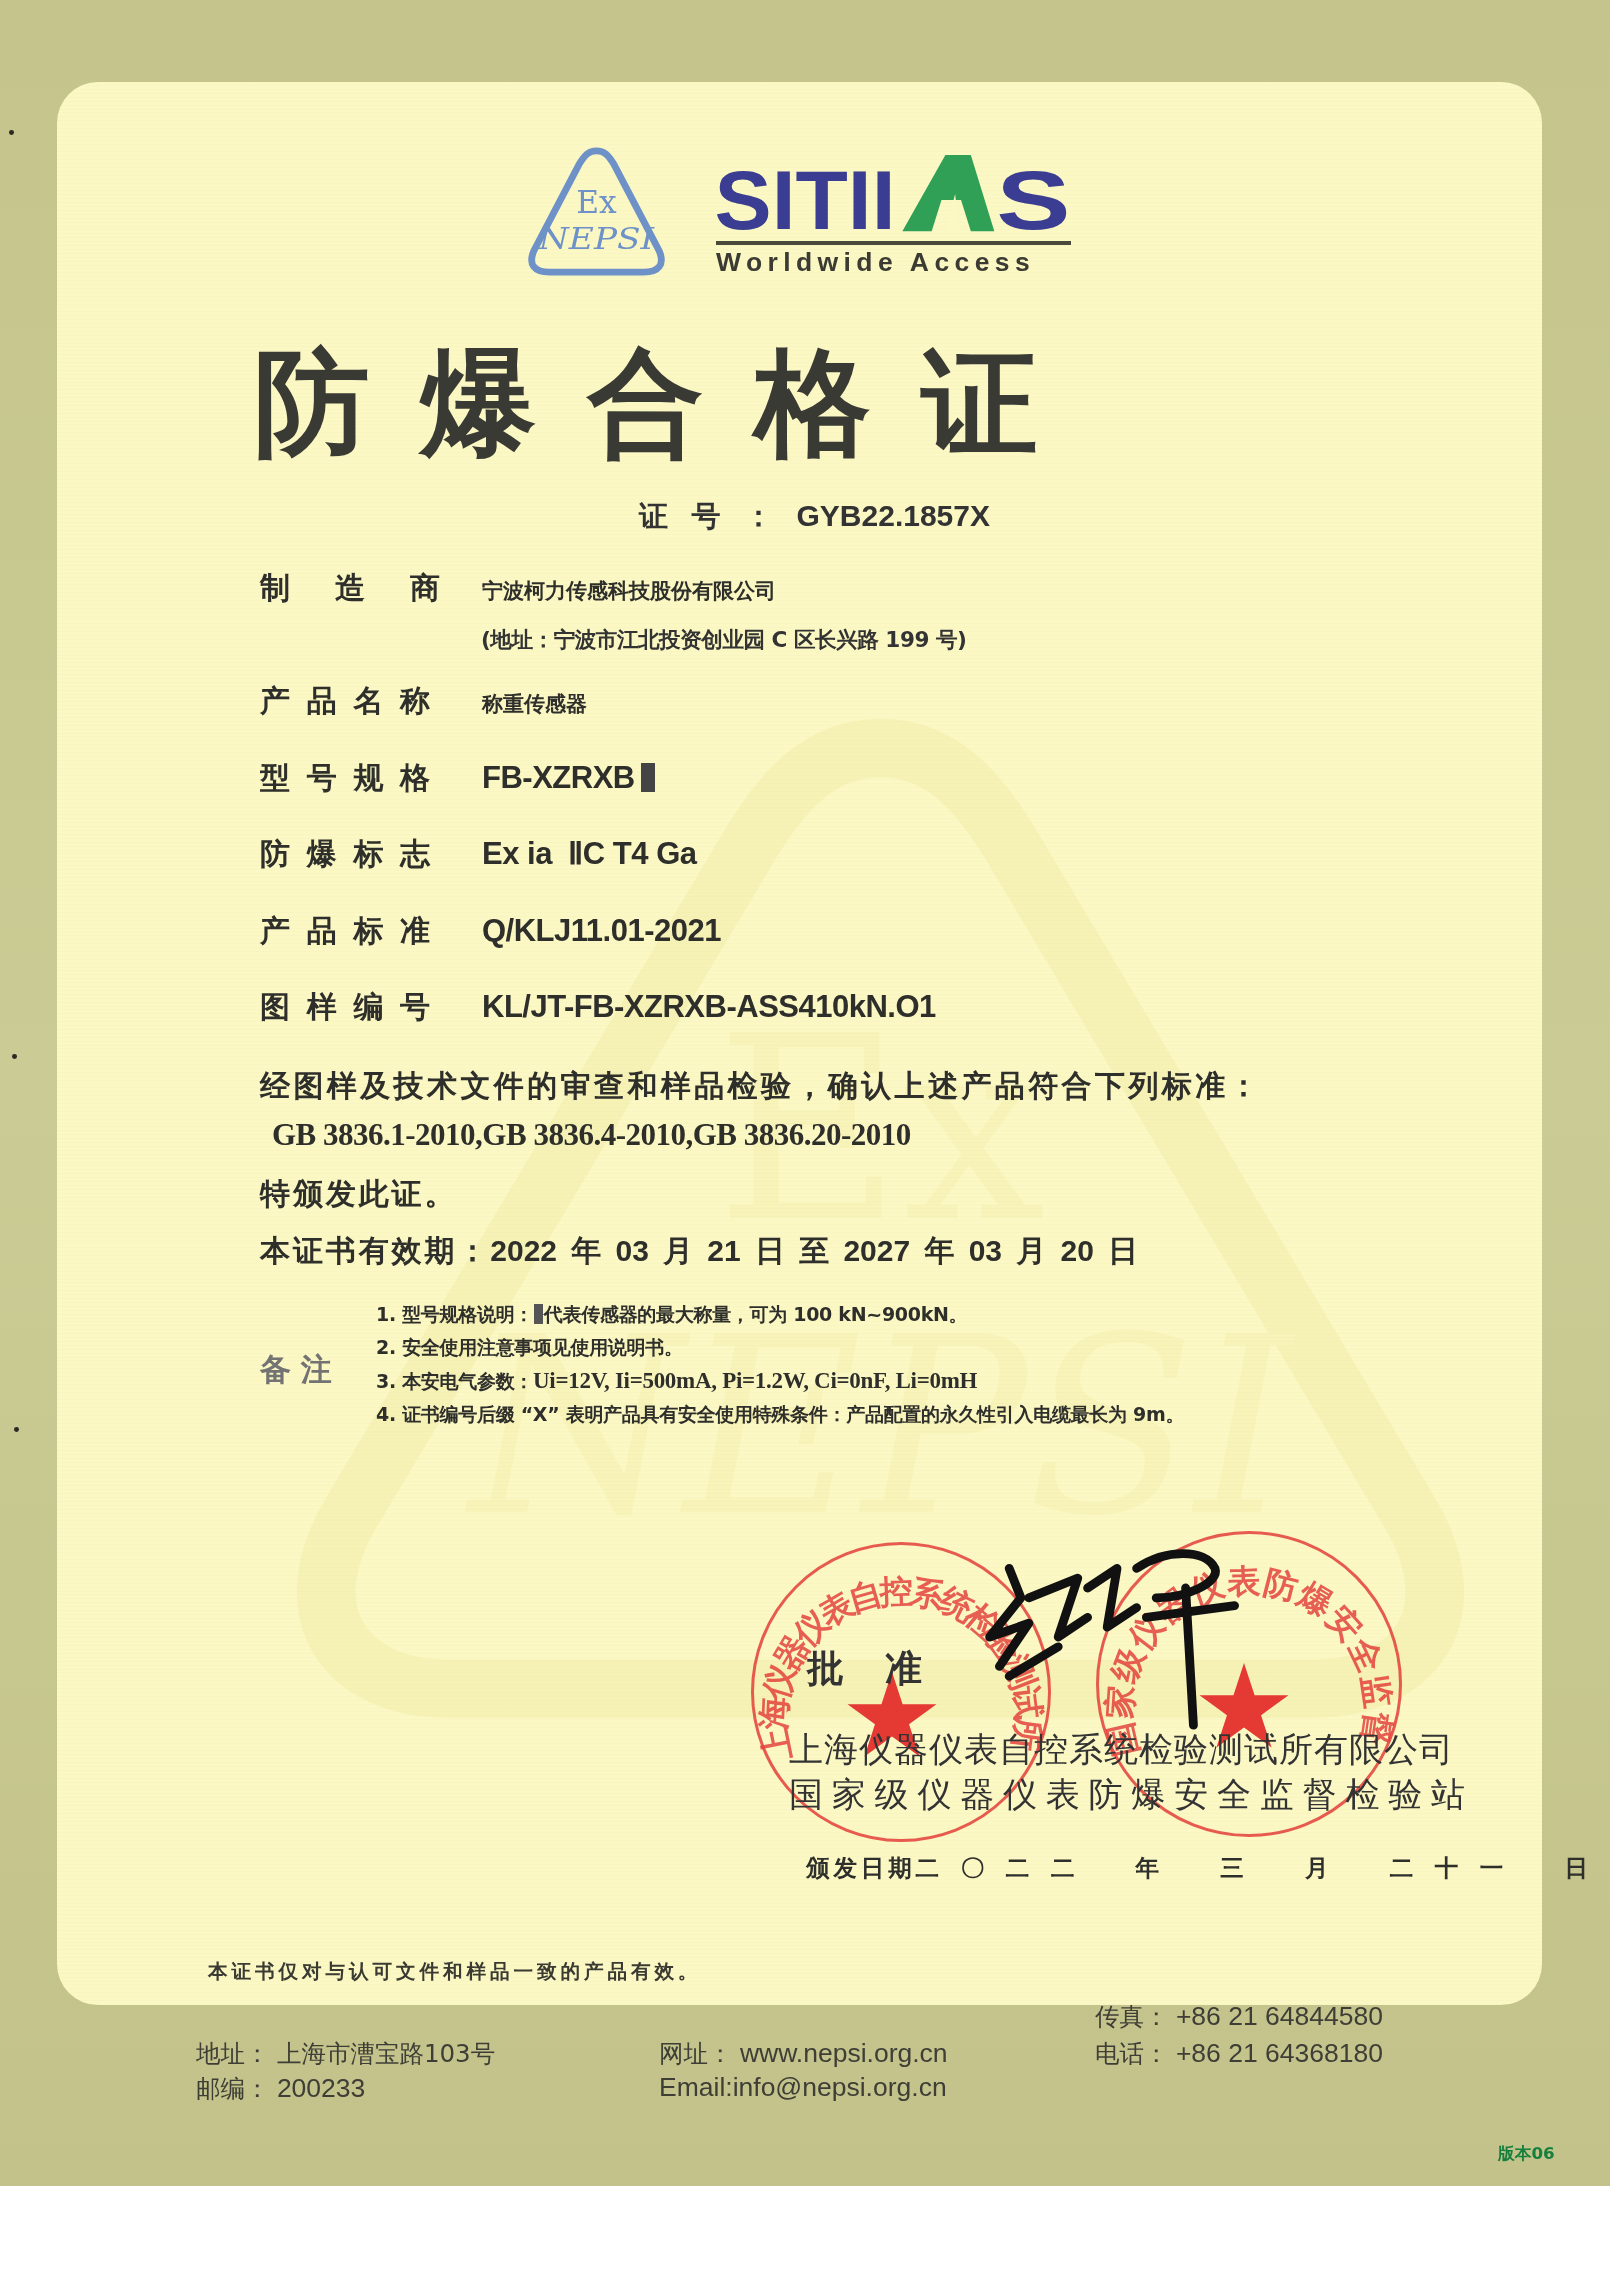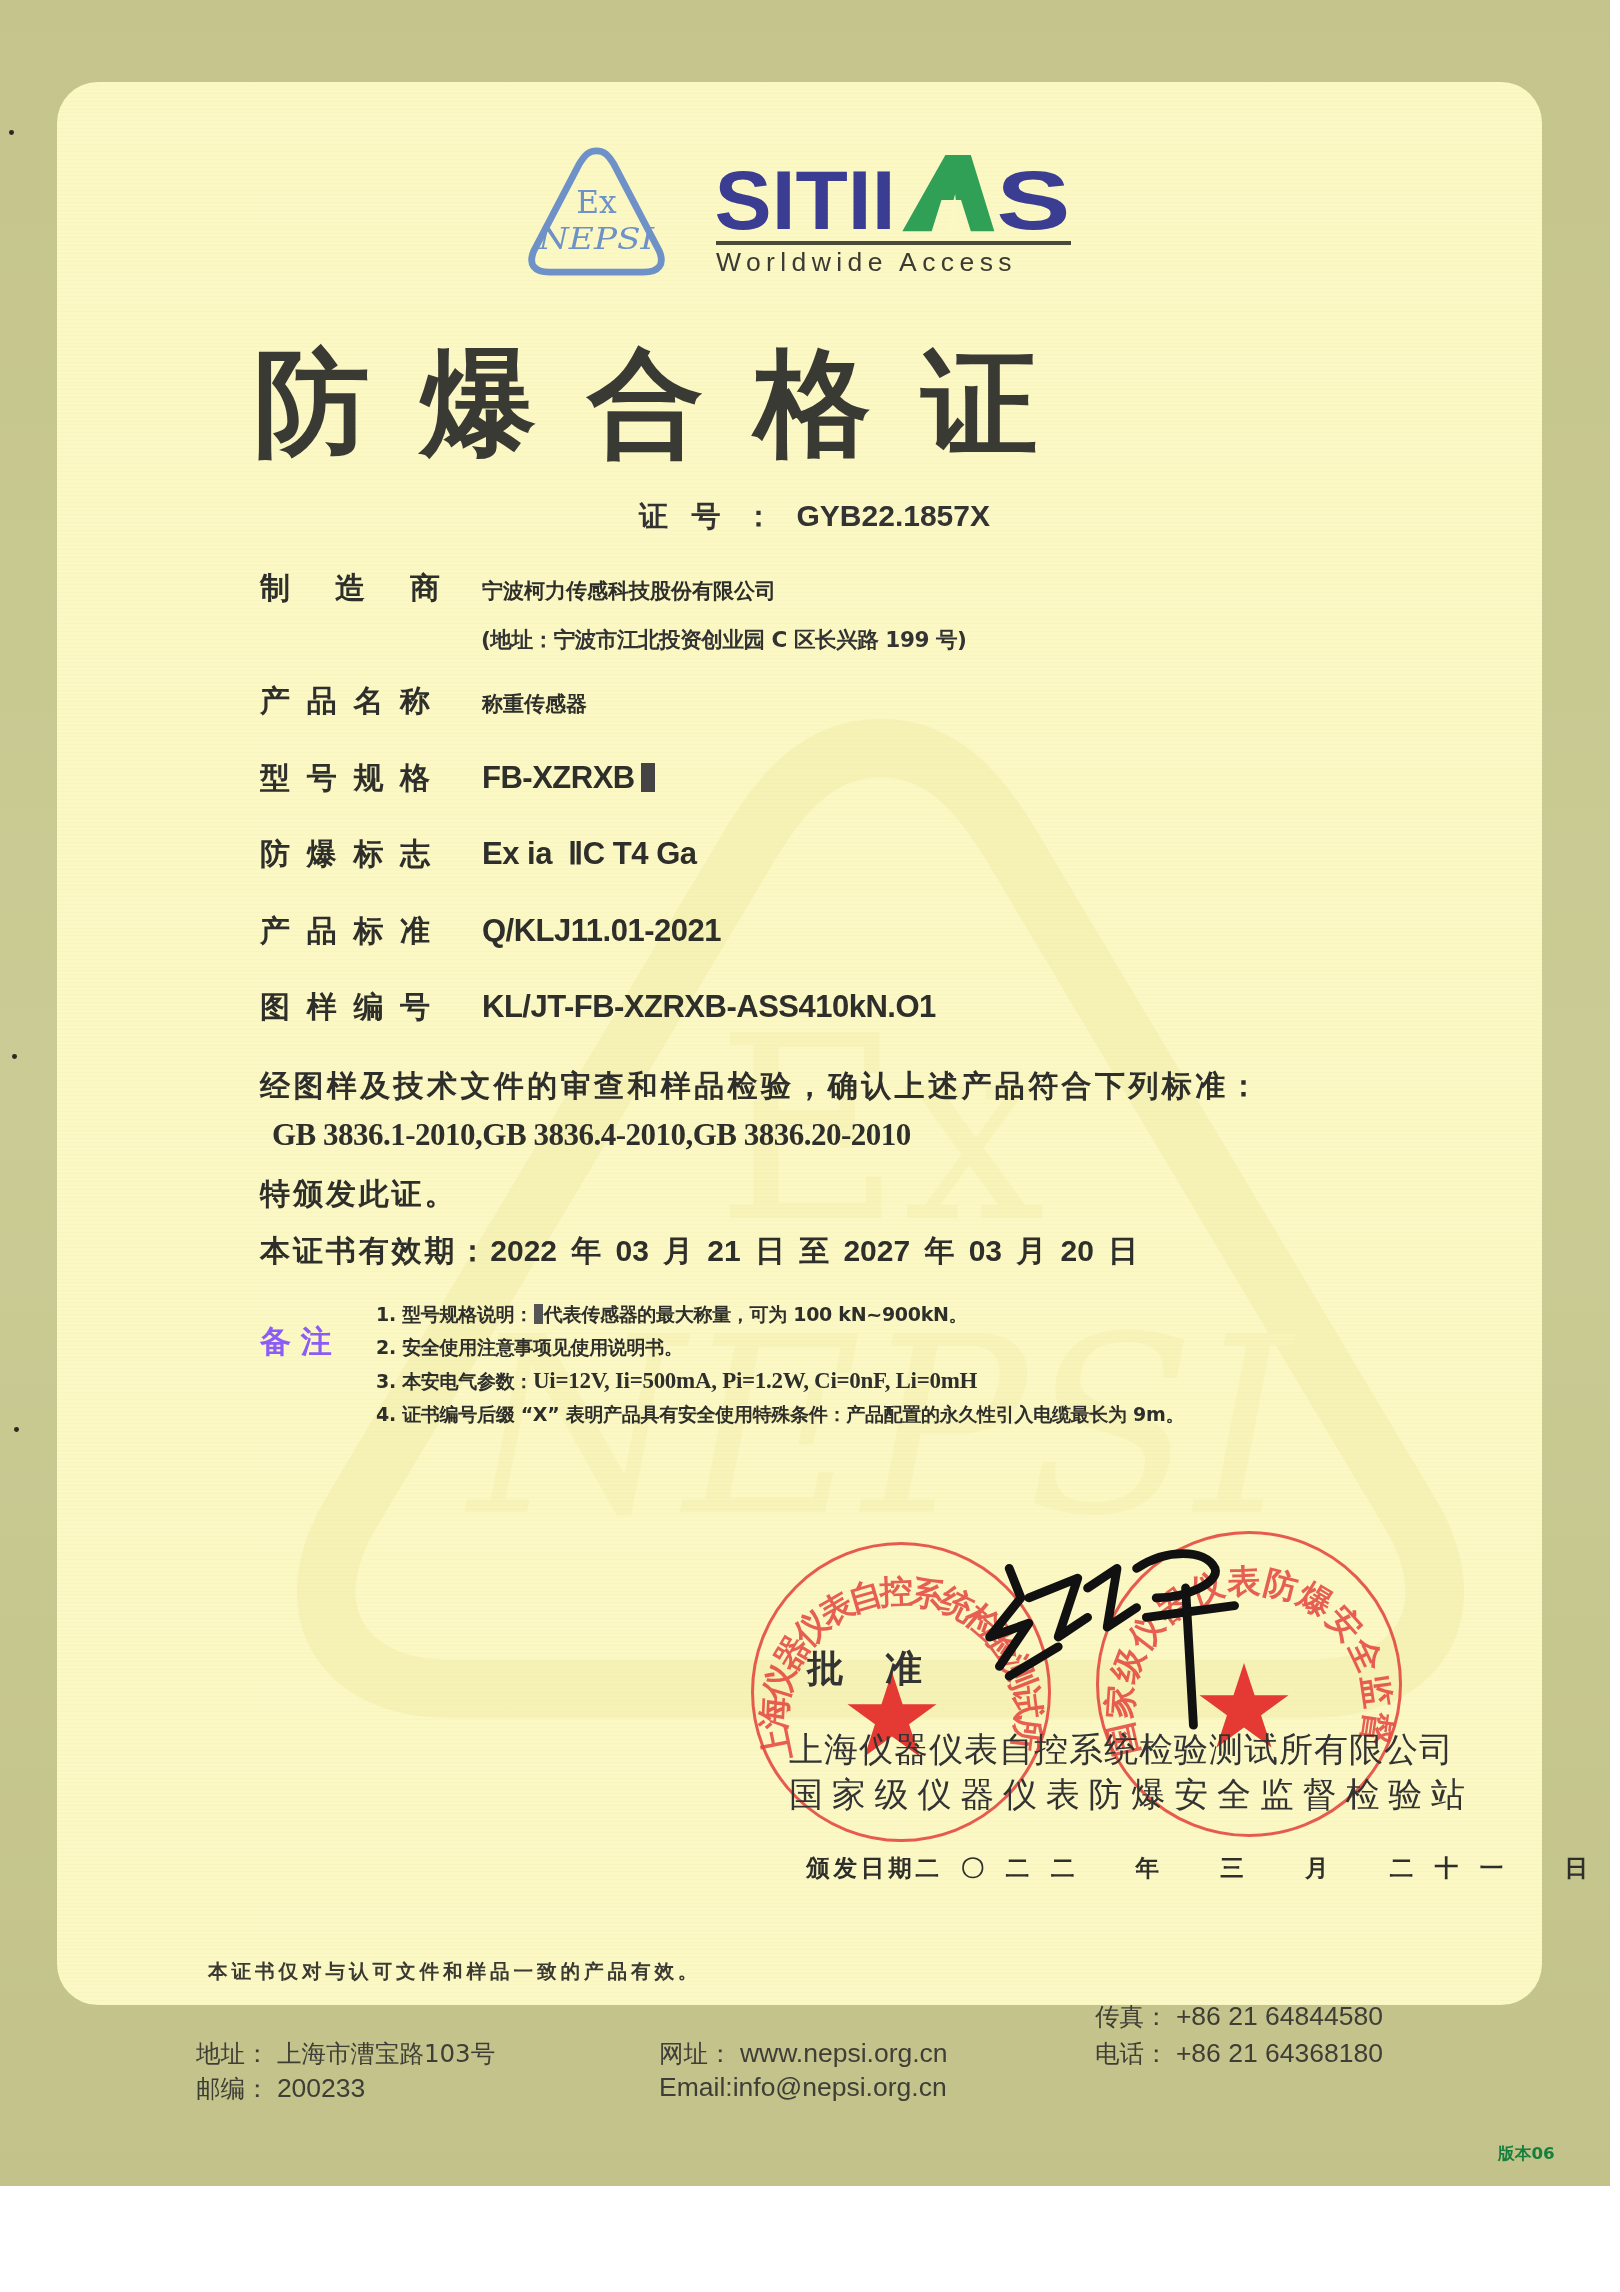--- a/index.html
+++ b/index.html
@@ -22,39 +22,39 @@
     background-image: repeating-linear-gradient(0deg, rgba(0,0,0,0.012) 0px, rgba(0,0,0,0.012) 1px, transparent 1px, transparent 3.9px);
     overflow:hidden;
   }
   .watermark { position:absolute; left:196px; top:627px; width:1255px; height:1019px; opacity:0.22; }
   .abs { position:absolute; }
 
   
   .nepsi-logo { position:absolute; left:526px; top:145px; width:141px; height:133px; }
   .sitiias { position:absolute; left:714px; top:151px; width:363px; height:127px; }
   .sitiias-rule { position:absolute; left:2px; top:90px; width:355px; height:3.9px; background:#4a4a3a; }
-  .sitiias-tag { position:absolute; left:2px; top:96px; font-family:"Liberation Sans", sans-serif; font-weight:400; font-size:26.5px; letter-spacing:5.4px; color:#3b3b33; }
+  .sitiias-tag { position:absolute; left:2px; top:96px; font-family:"Liberation Sans", sans-serif; font-weight:700; font-size:26.5px; letter-spacing:5.4px; color:#3b3b33; }
 
   .title { position:absolute; left:0; width:1291px; top:339px; text-align:center; font-weight:700; font-size:116px; letter-spacing:51px; padding-left:51px; box-sizing:border-box; color:#3a3a34; line-height:127px; }
 
   .cert-no { position:absolute; left:639px; top:497px; font-weight:700; font-size:29px; color:#333; }
   .cert-no .lbl { letter-spacing:23.5px; }
 
   .row { position:absolute; left:260px; font-weight:700; font-size:30px; color:#2e2e2a; white-space:nowrap; }
   .row .lbl { display:inline-block; width:222px; letter-spacing:16.7px; }
   .row .val { font-family:"Liberation Sans", sans-serif; font-size:31px; letter-spacing:-0.5px; }
   .row .val.cn { font-family:"DejaVu Sans", sans-serif; font-size:21px; letter-spacing:0;text-align:right; }
   .addr { position:absolute; left:481px; top:625px; font-weight:700; font-size:21.6px; color:#333; letter-spacing:-0.5px; }
   .redact { display:inline-block; width:14.7px; height:29px; background:#444; vertical-align:-3.9px; margin-left:5.9px; }
   .redact-sm { display:inline-block; width:8.8px; height:19.6px; background:#555; vertical-align:-2.9px; margin:0 1px; }
 
   .para { position:absolute; left:260px; font-weight:700; font-size:30px; color:#2e2e2a; white-space:nowrap; }
   .para.std { font-family:Liberation Serif, serif; font-size:31px; letter-spacing:-0.5px;margin-left:12px; }
 
-  .notes-label { position:absolute; left:260px; top:1321px; font-weight:700; font-size:31px; letter-spacing:9.8px; color:#8b5cf6; }
+  .notes-label { position:absolute; left:260px; top:1349px; font-weight:700; font-size:31px; letter-spacing:9.8px; color:#737373; }
   .note { position:absolute; left:376px; font-weight:700; font-size:19px; color:#2e2e2a; white-space:nowrap; letter-spacing:-0.3px; }
   .note .mono { font-family:Liberation Serif, serif; font-size:23px; }
 
   
   .stamp { position:absolute; border:3.9px solid #e4443f; border-radius:50%; box-sizing:border-box; opacity:0.88; }
   .star { position:absolute; color:#e43a33; font-size:116px; line-height:1; }
 
   .approve { position:absolute; left:807px; top:1644px; font-size:37px; color:#333; letter-spacing:41px; font-weight:700; }
   .org1, .org2 { position:absolute; left:789px; font-size:34px; color:#333; white-space:nowrap; letter-spacing:1px; }
   .org1 { top:1727px; }

